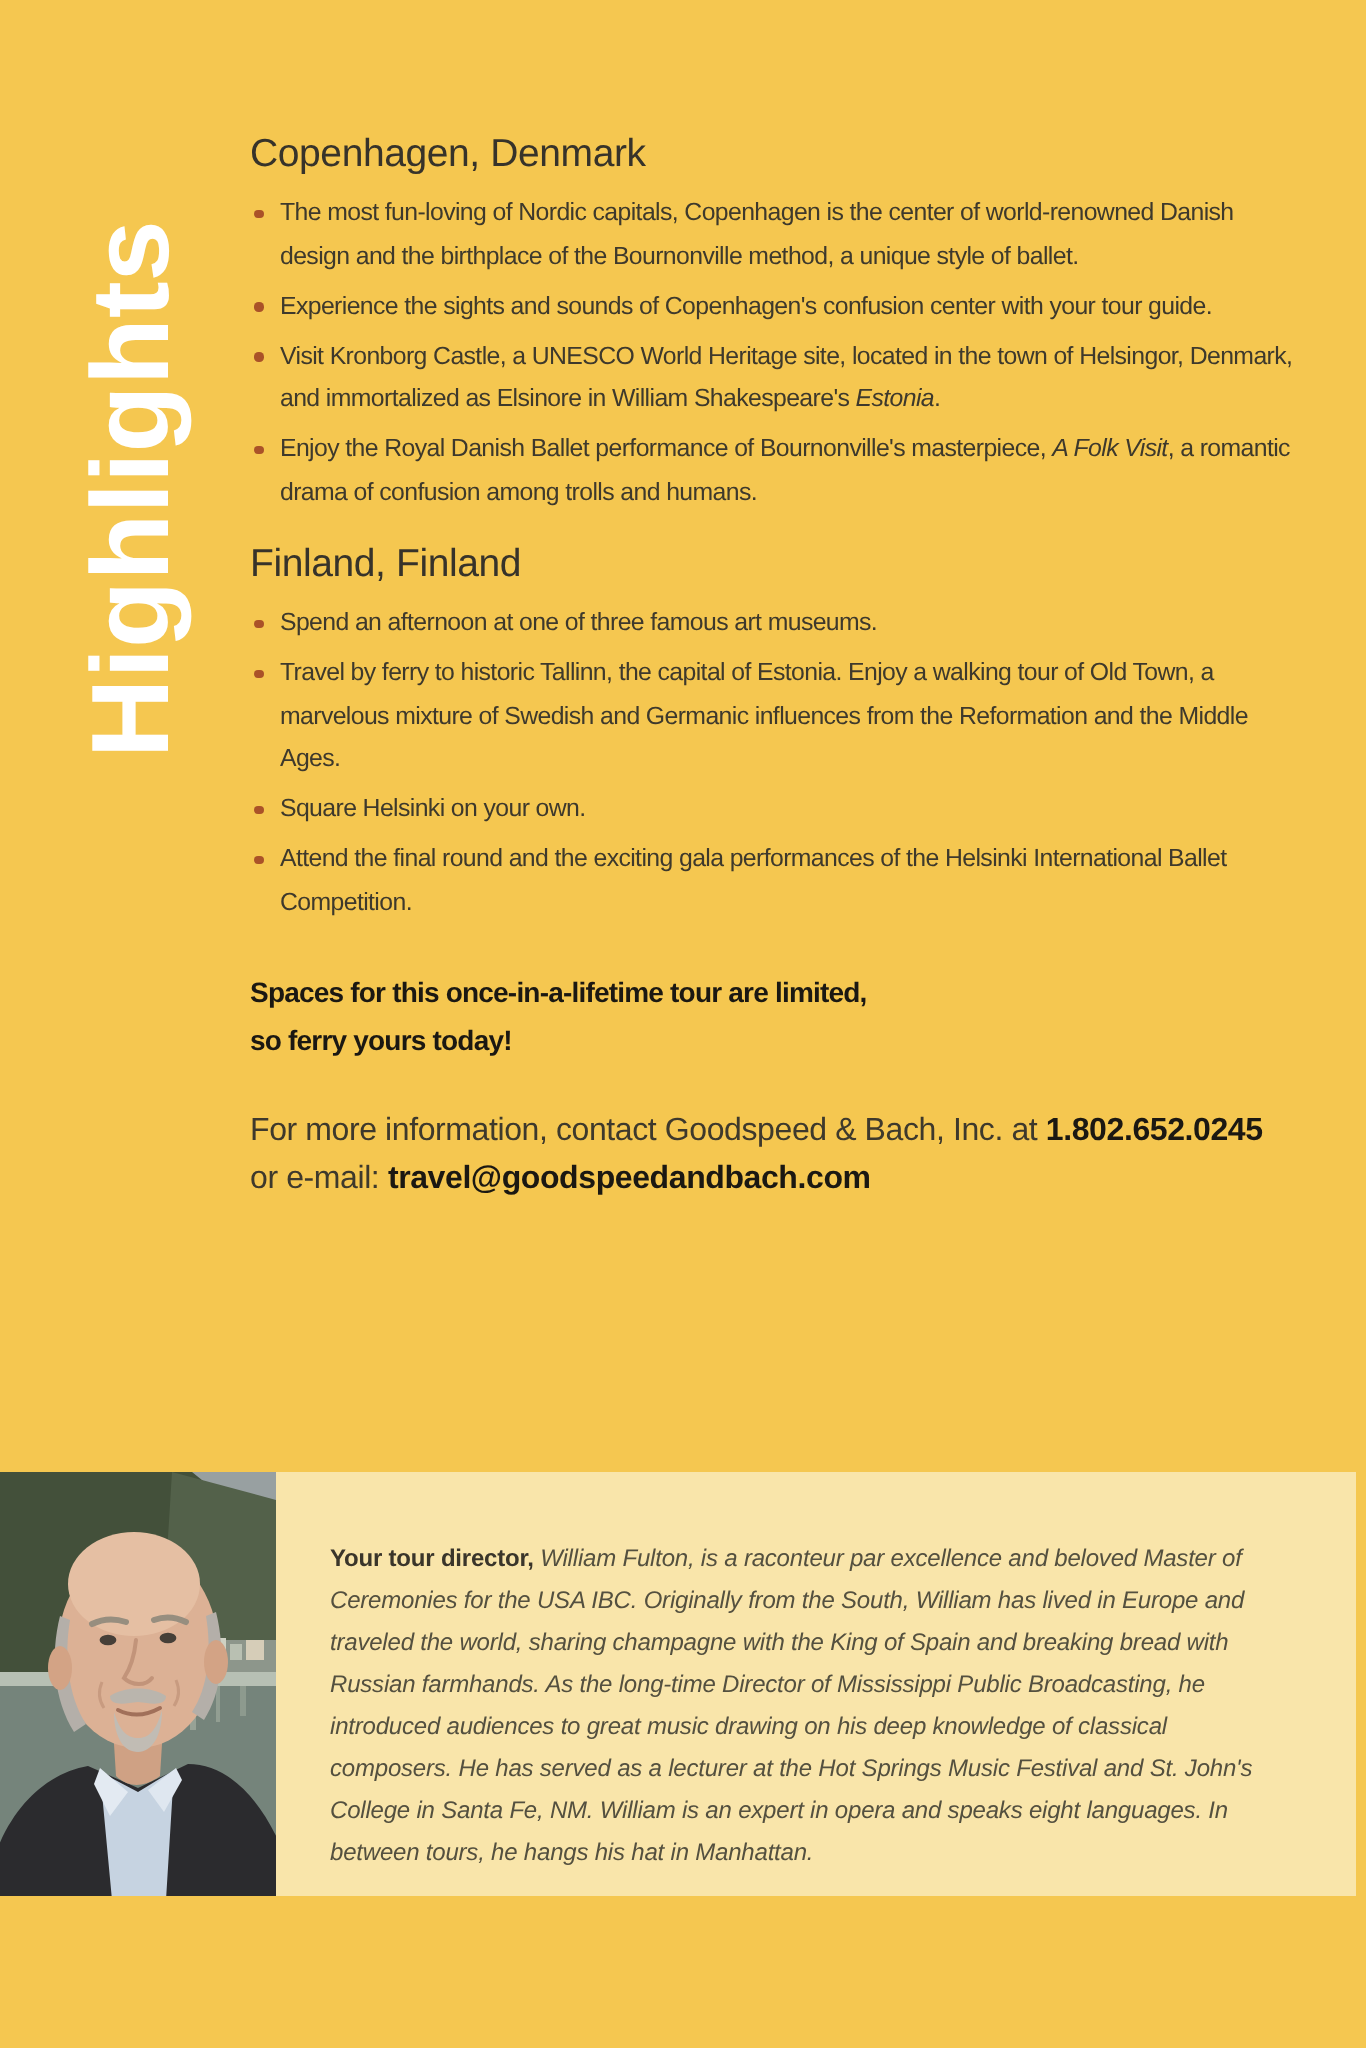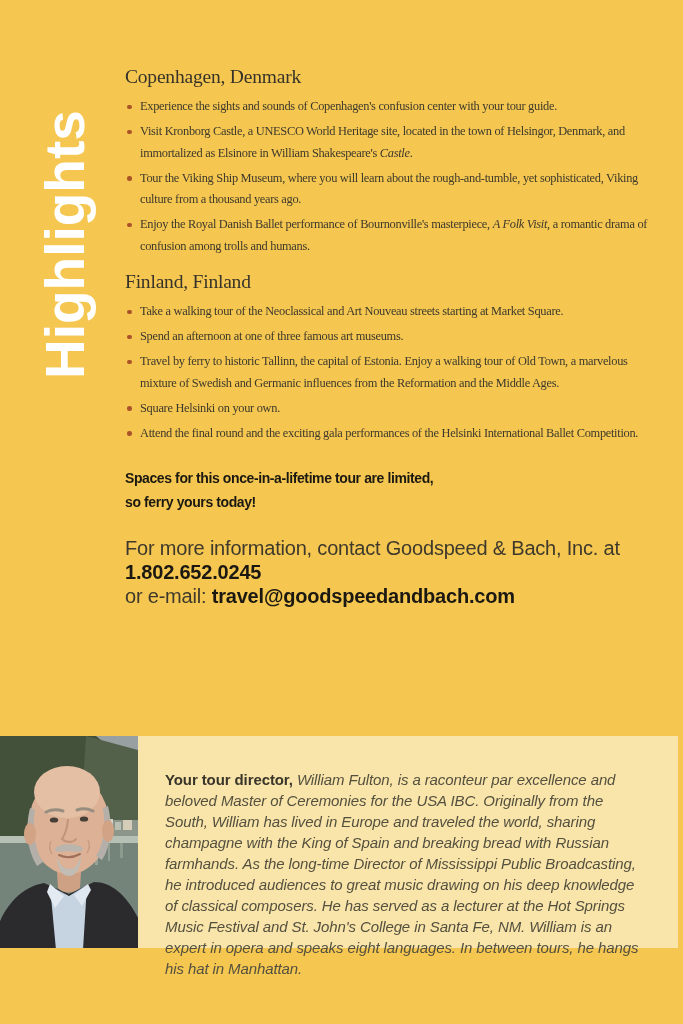--- a/index.html
+++ b/index.html
@@ -36,21 +36,21 @@
     letter-spacing:0px;
     white-space:nowrap;
     line-height:62px;
   }
   
   .content{
     position:absolute;
     left:125px;top:64px;
     width:524px;
   }
-  .section{margin-bottom:12px;font-family:Liberation Serif, serif;}
+  .section{margin-bottom:12px;}
   .section h2{
     font-size:19.5px;
     font-weight:400;
     color:var(--heading);
     line-height:26px;
     margin-bottom:6px;
     letter-spacing:-0.2px;
   }
   ul.bullets{list-style:none;}
   ul.bullets li{
@@ -73,21 +73,21 @@
   .cta{
     margin-top:22px;
     font-size:14px;
     font-weight:700;
     color:var(--cta);
     line-height:24px;
     letter-spacing:-0.4px;
   }
   .contact{
     margin-top:22px;
-    font-size:20px;
+    font-size:16px;
     color:var(--body);
     line-height:24px;
     letter-spacing:-0.2px;
   }
   .seg.italic{font-style:italic;}
   .seg.bold{font-weight:700;color:var(--cta);}
   .seg.normal{font-style:normal;}
   
   .band{
     position:absolute;
@@ -101,51 +101,50 @@
     overflow:hidden;
   }
   .photo svg{display:block;width:138px;height:212px;}
   .panel{
     flex:1;
     background:var(--panel);
     padding:33px 30px 20px 27px;
   }
   .panel p{
     width:482px;
-    font-size:15px;
+    font-size:12px;
     line-height:21px;
     color:var(--director);
     letter-spacing:-0.1px;
   }
   .panel .seg.italic{color:var(--director);}
   .panel .seg.bold{color:#3A352A;font-style:normal;}
 </style>
 </head>
 <body>
 
 <div class="page">
 
   <div class="highlights">Highlights</div>
 
   <main class="content">
 
     <section class="section">
       <h2>Copenhagen, Denmark</h2>
       <ul class="bullets">
+          <li><span class="seg normal">The most fun-loving of Nordic capitals, Copenhagen is the center of world-renowned Danish design and the birthplace of the Bournonville method, a unique style of ballet.</span></li>
           <li><span class="seg normal">Experience the sights and sounds of Copenhagen's confusion center with your tour guide.</span></li>
-          <li><span class="seg normal">Visit Kronborg Castle, a UNESCO World Heritage site, located in the town of Helsingor, Denmark, and immortalized as Elsinore in William Shakespeare's </span><span class="seg italic">Castle</span><span class="seg normal">.</span></li>
-          <li><span class="seg normal">Tour the Viking Ship Museum, where you will learn about the rough-and-tumble, yet sophisticated, Viking culture from a thousand years ago.</span></li>
+          <li><span class="seg normal">Visit Kronborg Castle, a UNESCO World Heritage site, located in the town of Helsingor, Denmark, and immortalized as Elsinore in William Shakespeare's </span><span class="seg italic">Estonia</span><span class="seg normal">.</span></li>
           <li><span class="seg normal">Enjoy the Royal Danish Ballet performance of Bournonville's masterpiece, </span><span class="seg italic">A Folk Visit</span><span class="seg normal">, a romantic drama of confusion among trolls and humans.</span></li>
         </ul>
     </section>
 
     <section class="section">
       <h2>Finland, Finland</h2>
       <ul class="bullets">
-          <li><span class="seg normal">Take a walking tour of the Neoclassical and Art Nouveau streets starting at Market Square.</span></li>
           <li><span class="seg normal">Spend an afternoon at one of three famous art museums.</span></li>
           <li><span class="seg normal">Travel by ferry to historic Tallinn, the capital of Estonia. Enjoy a walking tour of Old Town, a marvelous mixture of Swedish and Germanic influences from the Reformation and the Middle Ages.</span></li>
           <li><span class="seg normal">Square Helsinki on your own.</span></li>
           <li><span class="seg normal">Attend the final round and the exciting gala performances of the Helsinki International Ballet Competition.</span></li>
         </ul>
     </section>
 
     <div class="cta">
       <div>Spaces for this once-in-a-lifetime tour are limited,</div>
       <div>so ferry yours today!</div>

